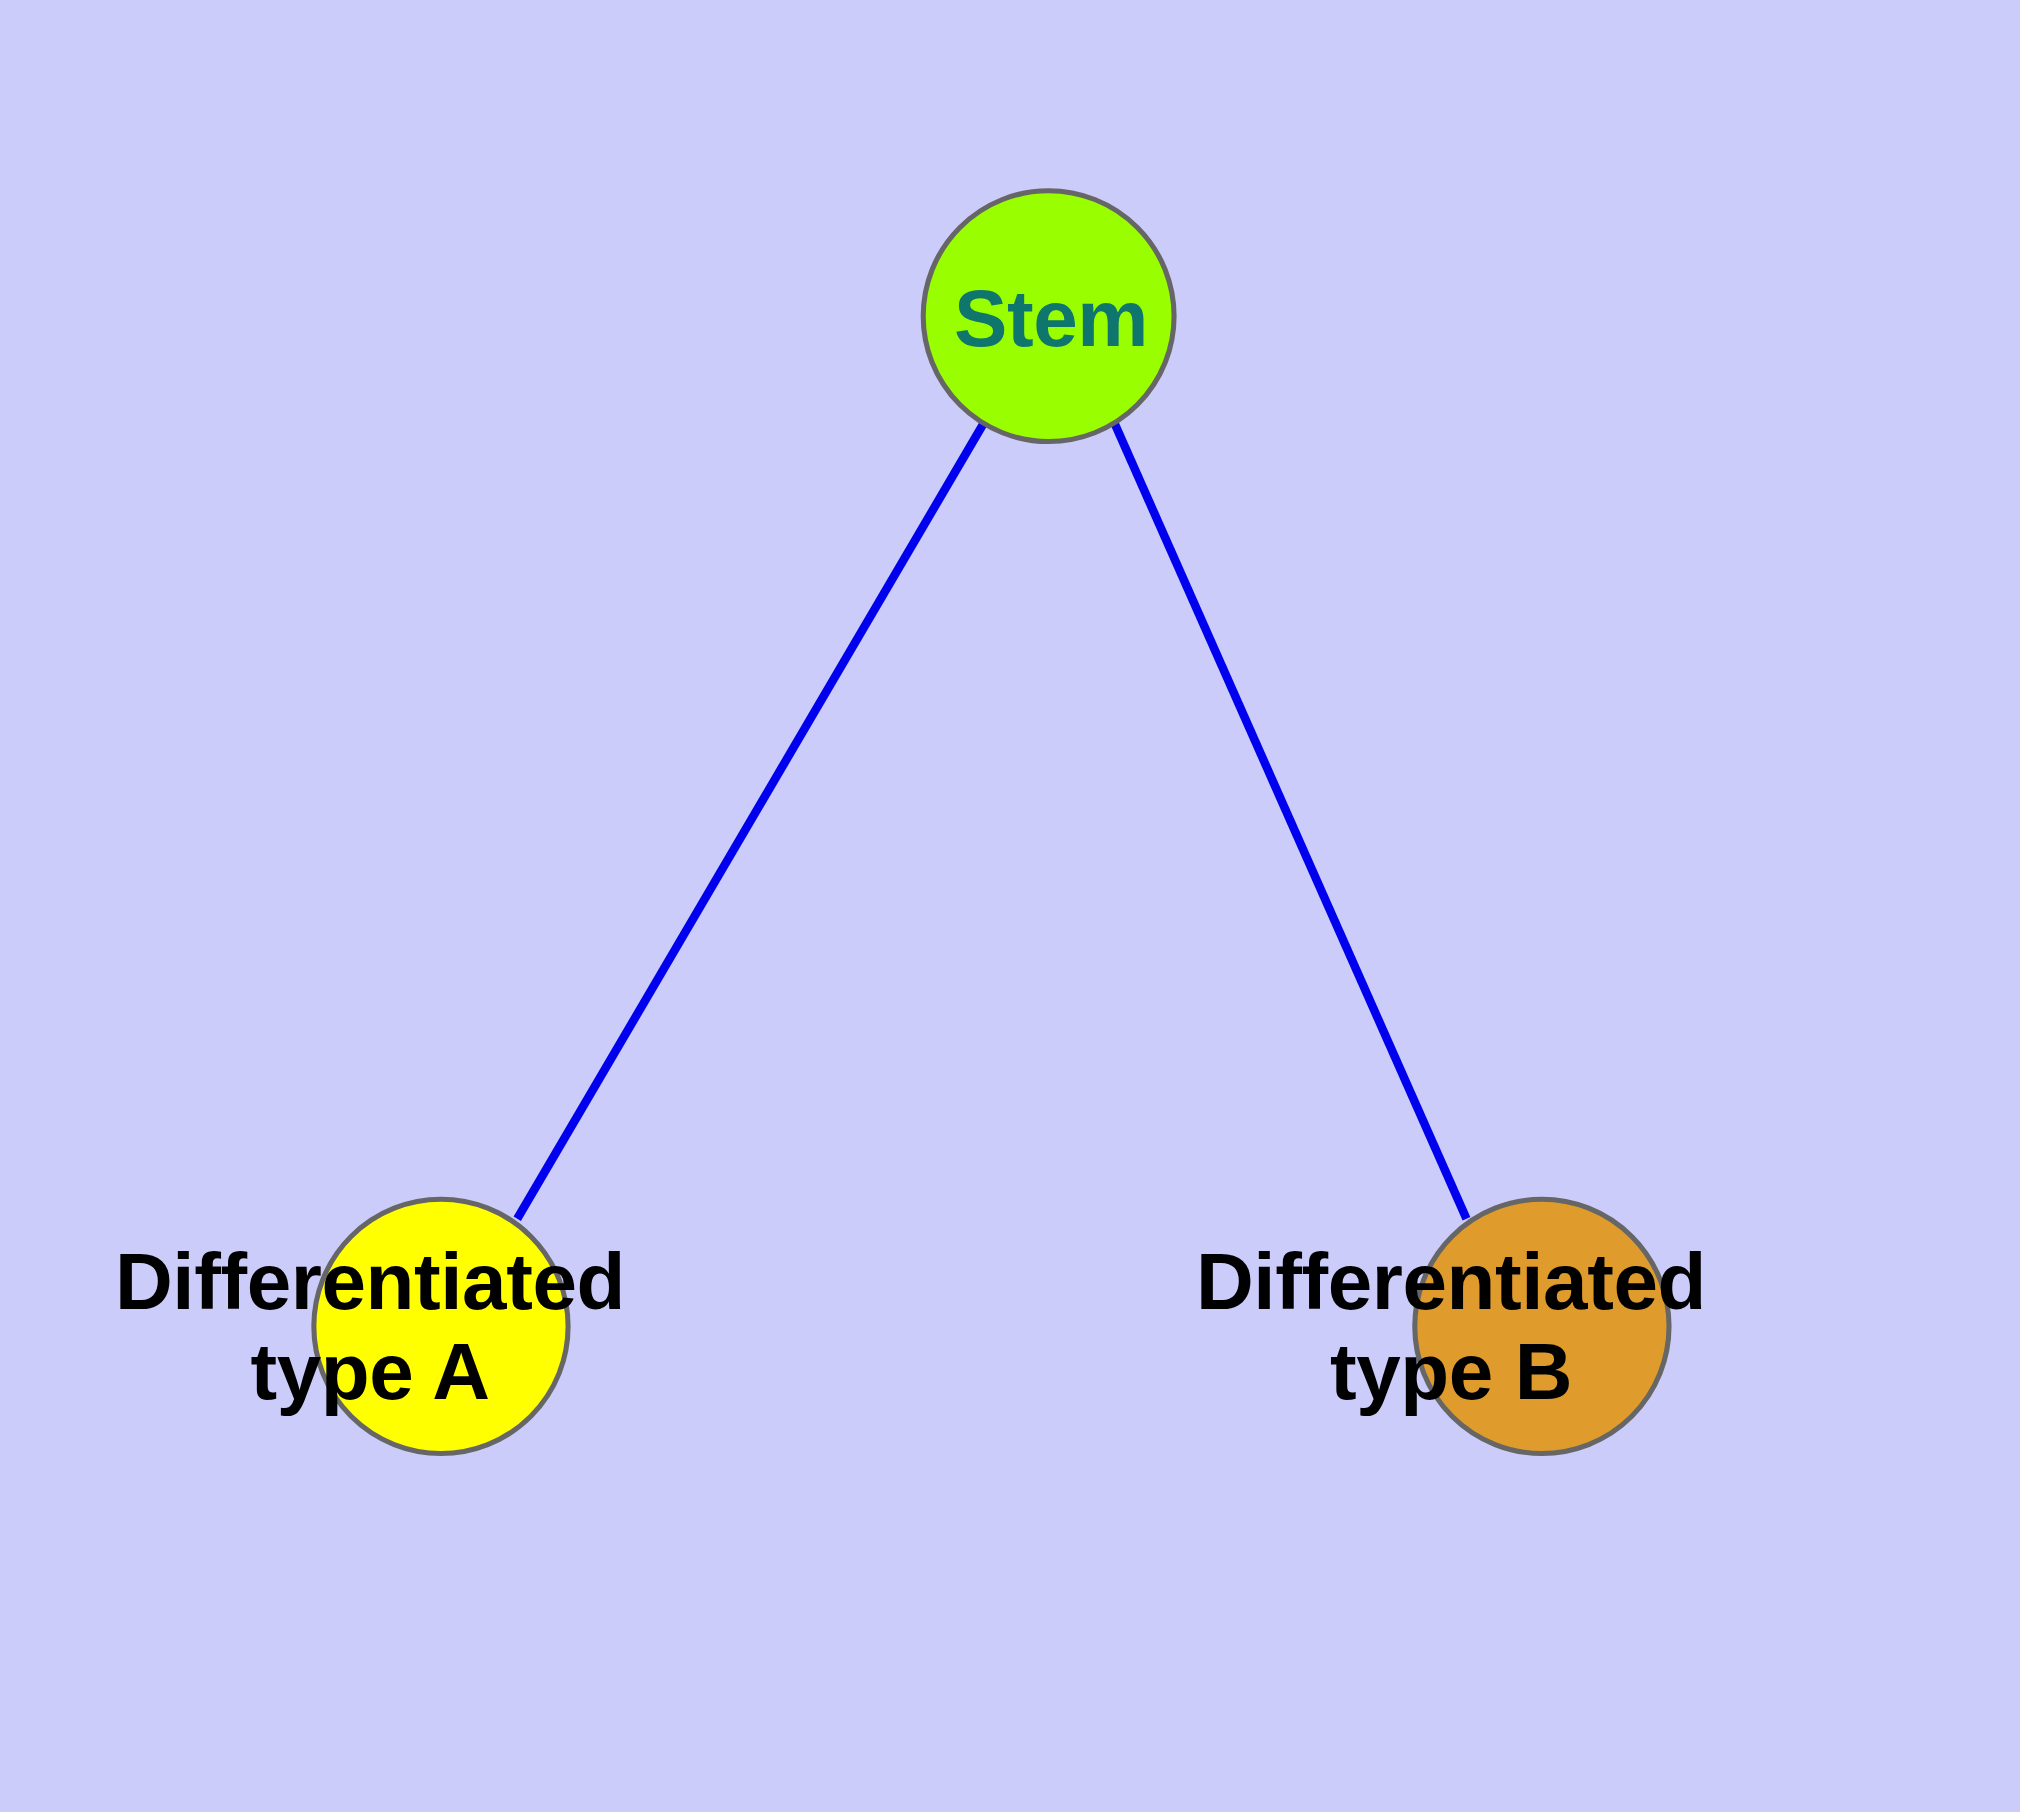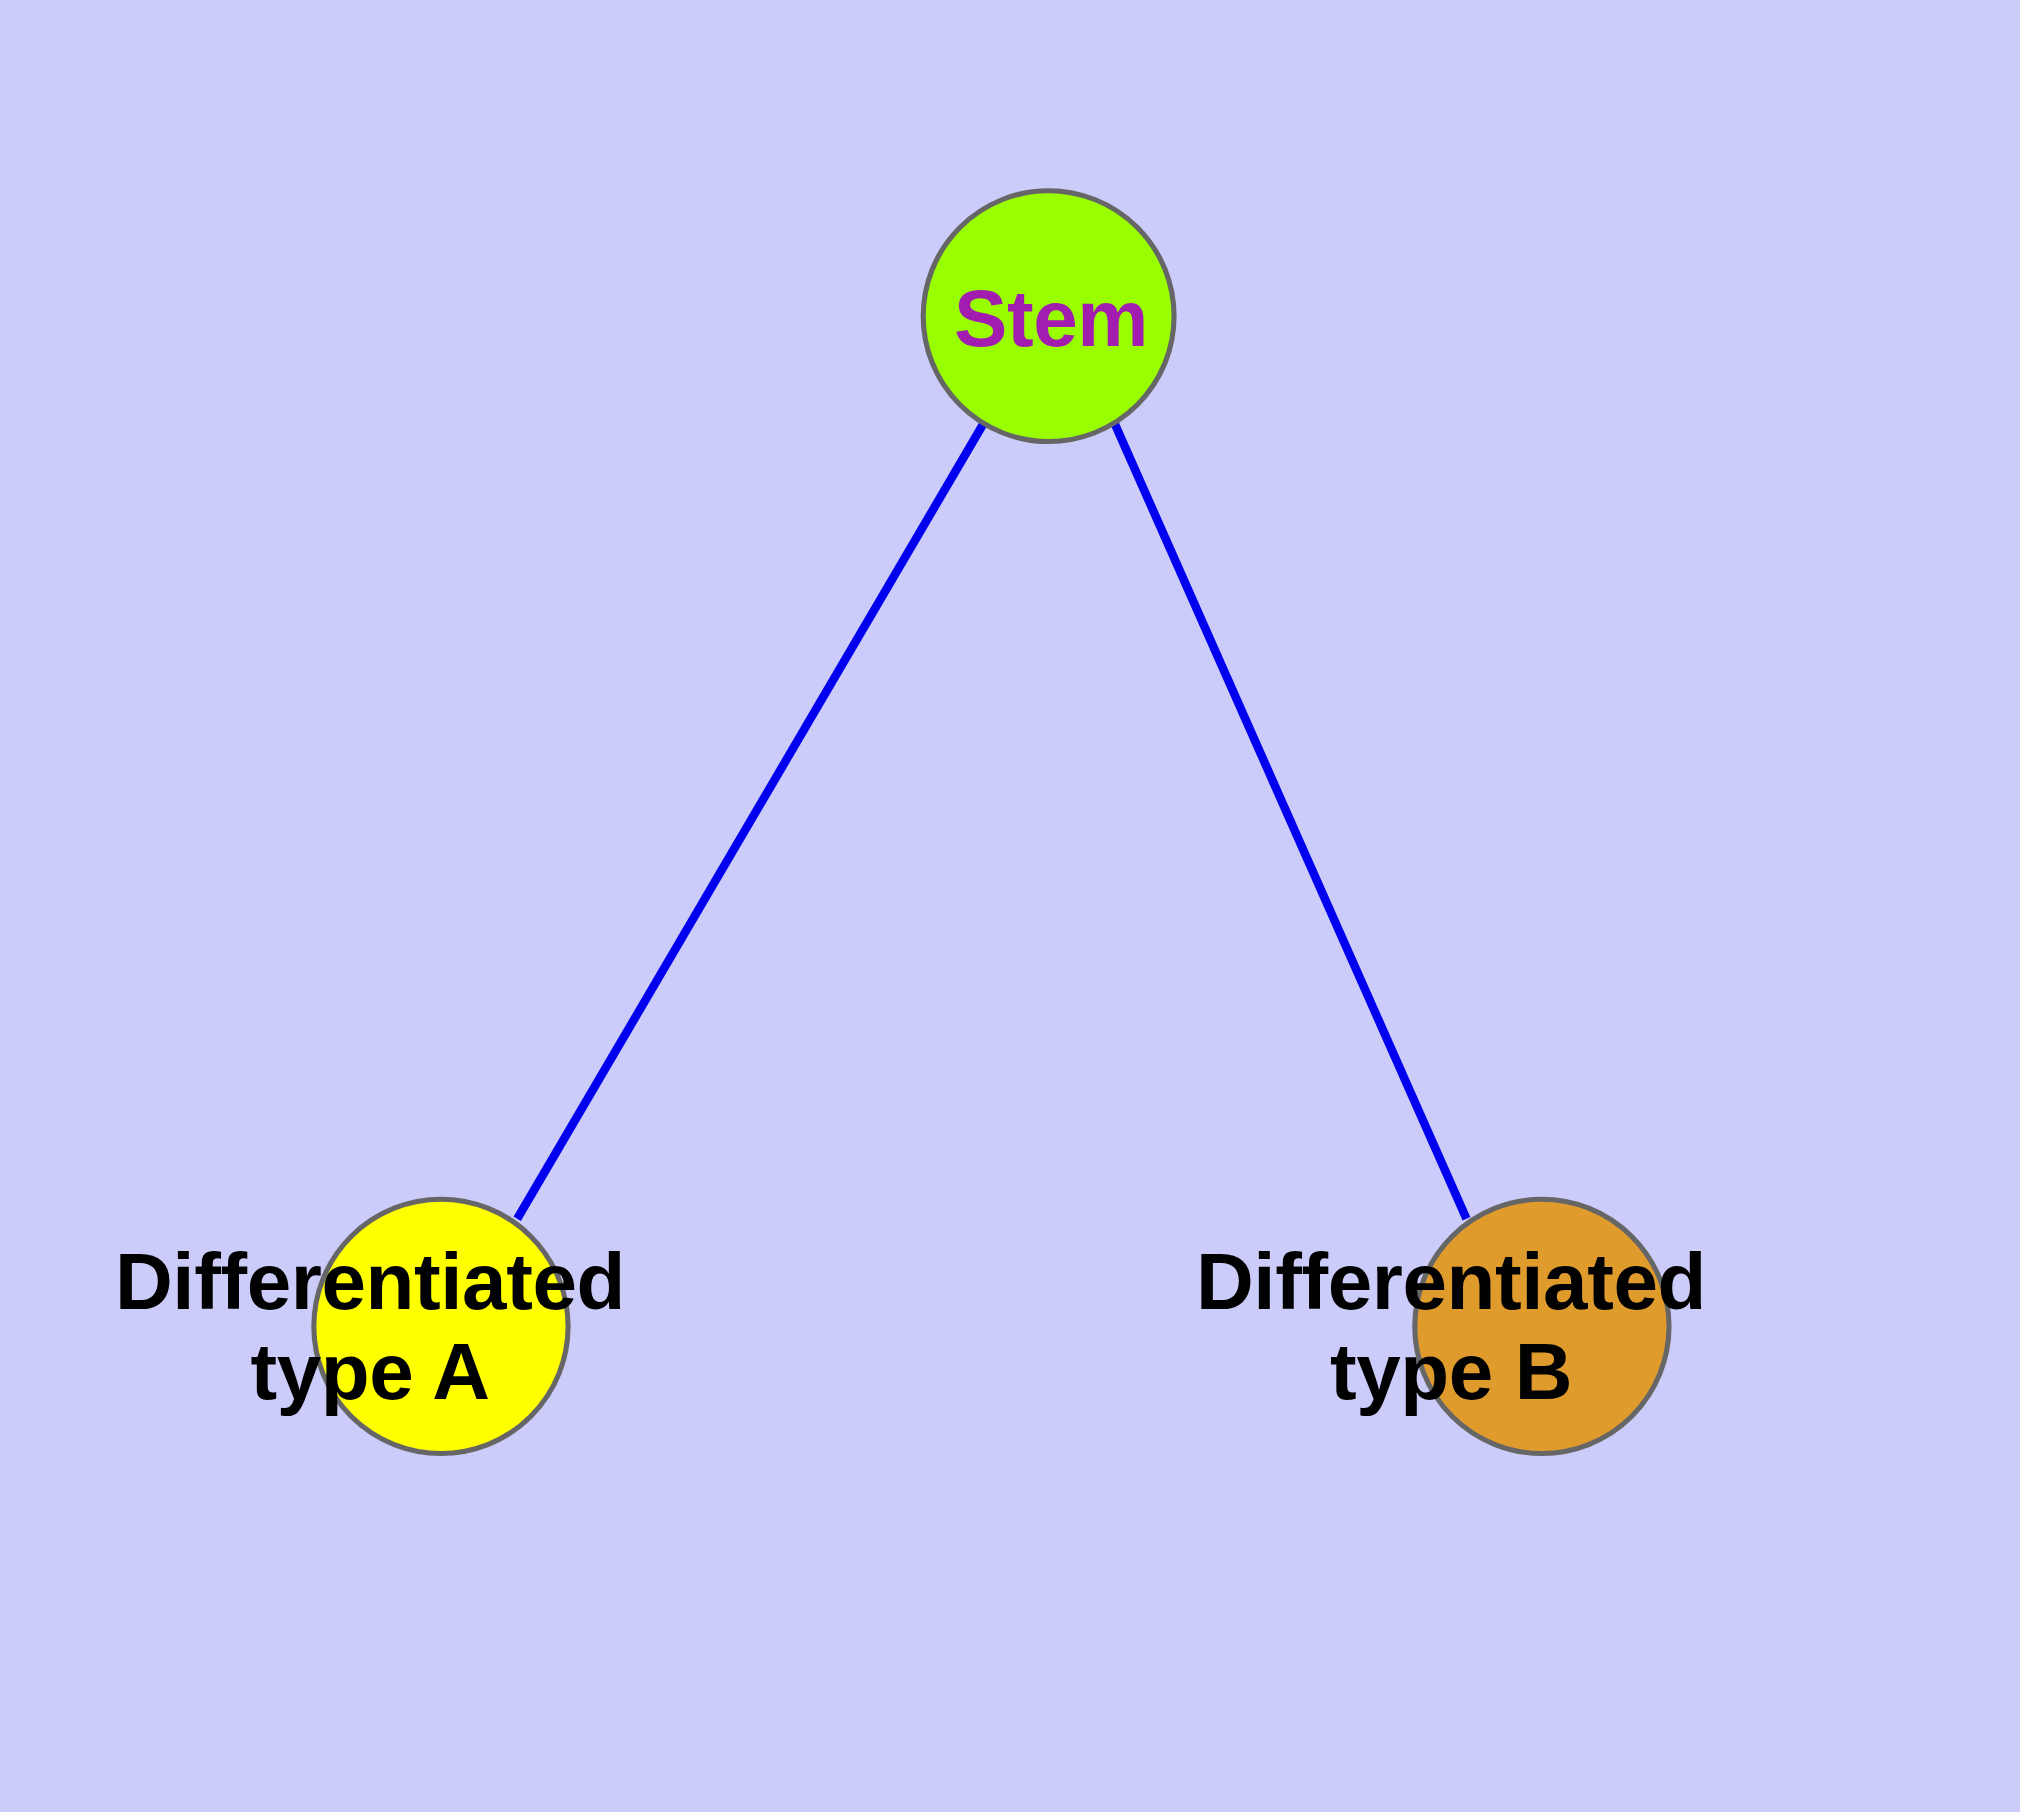--- a/index.html
+++ b/index.html
@@ -47,20 +47,20 @@
       <line x1="1160" y1="500" x2="610" y2="1438" stroke="#0000ee" stroke-width="10" stroke-linecap="butt"></line>
       <line x1="1315" y1="500" x2="1730" y2="1438" stroke="#0000ee" stroke-width="10" stroke-linecap="butt"></line>
     </g>
     <g>
       <circle cx="1237" cy="373" r="148" fill="#99ff00" stroke="#666666" stroke-width="6"></circle>
       <circle cx="520" cy="1565" r="150" fill="#ffff00" stroke="#666666" stroke-width="6"></circle>
       <circle cx="1819" cy="1565" r="150" fill="#e09b2d" stroke="#666666" stroke-width="6"></circle>
     </g>
   </svg>
 
-  <div class="node-label" style="left: 1051px; top: 319px; color: #a21caf;">Stem</div>
+  <div class="node-label" style="left: 1051px; top: 319px; color: #0f766e;">Stem</div>
   <div class="node-label" style="left: 370px; top: 1327px; color: rgb(0, 0, 0);">Differentiated
 type A</div>
   <div class="node-label" style="left: 1451px; top: 1327px; color: rgb(0, 0, 0);">Differentiated
 type B</div>
 
 </div>
 
 
 </body></html>

